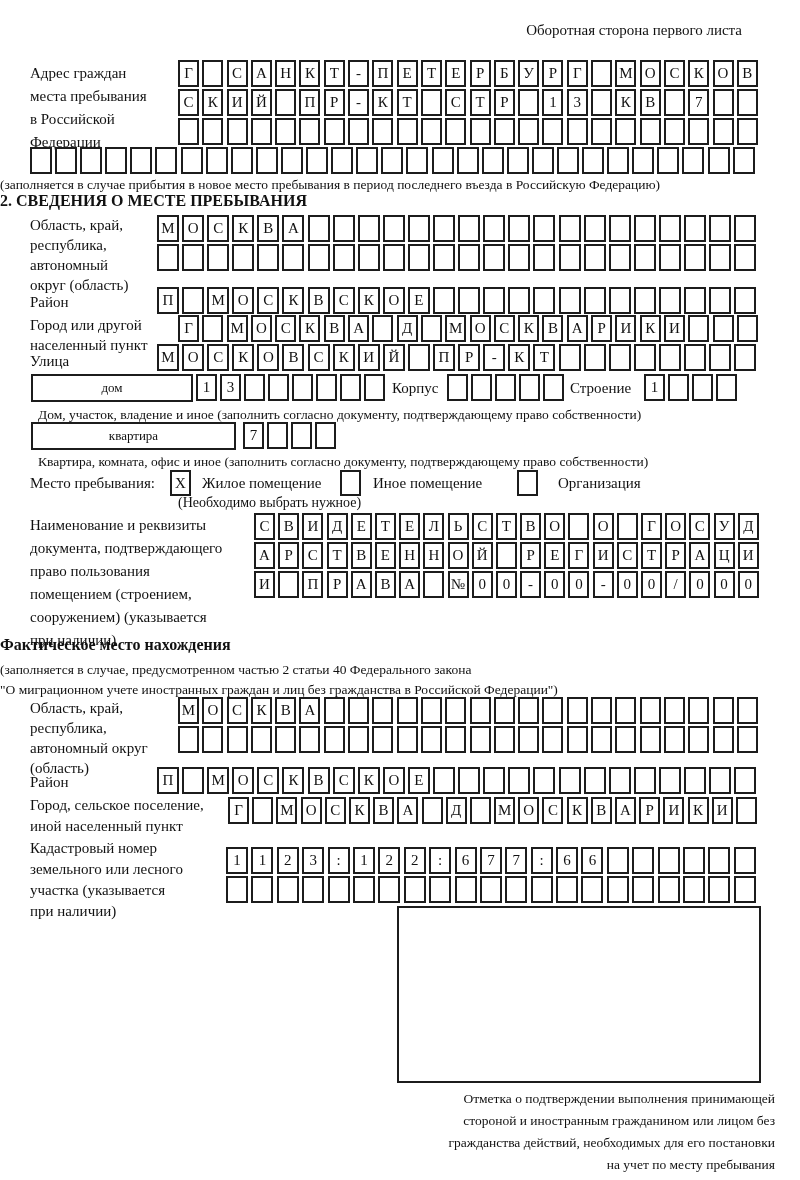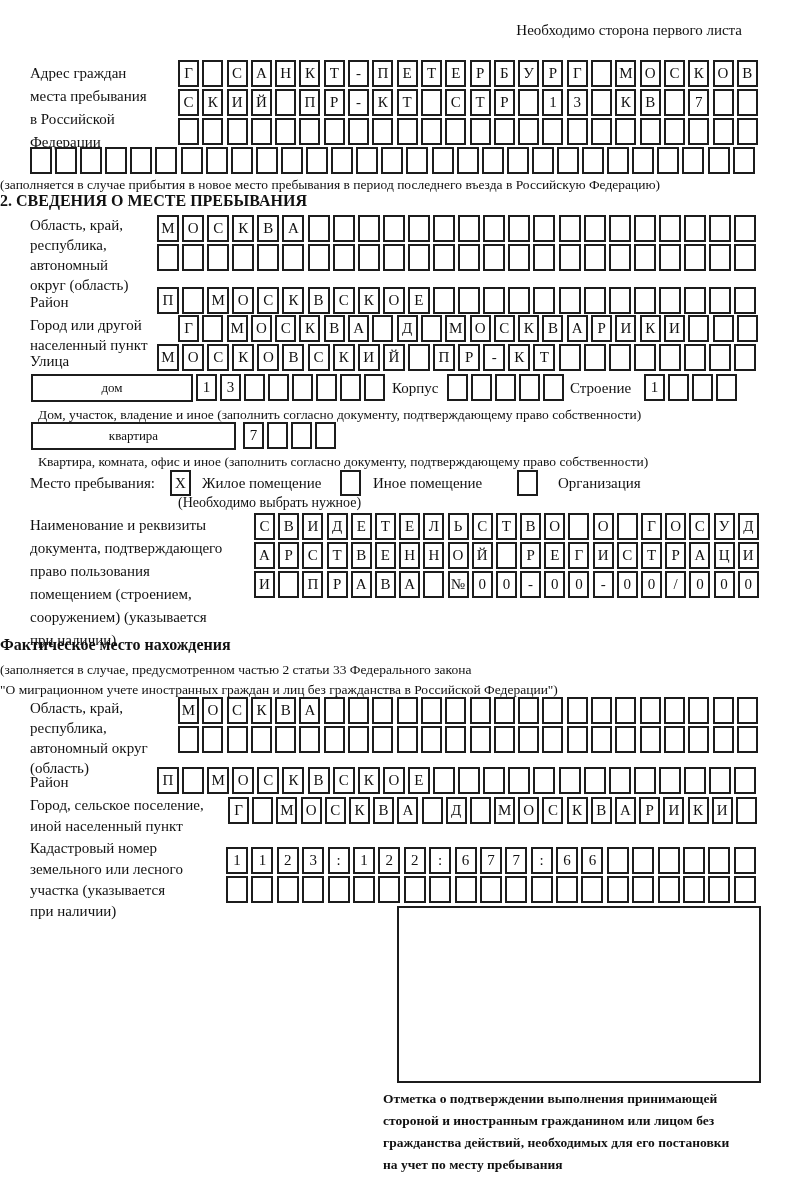--- a/index.html
+++ b/index.html
@@ -31,28 +31,28 @@
   .rhs {--cw:21px;--cg:3px;}     
   .wordbox{
     box-sizing:border-box;border:2px solid #1c1c1c;height:28px;background:#fff;
     font-size:13px;line-height:24px;text-align:center;
   }
   .chk{
     box-sizing:border-box;width:21px;height:26px;border:2px solid #1c1c1c;background:#fff;
     font-size:15px;line-height:22px;text-align:center;
   }
   .stampbox{box-sizing:border-box;border:2px solid #1c1c1c;background:#fff;}
-  .stampcap{font-size:13.5px;line-height:22px;text-align:left;font-weight:bold;}
+  .stampcap{font-size:13.5px;line-height:22px;text-align:right;}
 </style>
 </head>
 <body>
 
 <div class="page">
 
-  <div class="abs lbl" style="top:20px;right:58px;">Необходимо сторона первого листа</div>
+  <div class="abs lbl" style="top:20px;right:58px;">Оборотная сторона первого листа</div>
 
   <div class="abs lbl lh23" style="left:30px;top:62px;">
       <div>Адрес граждан</div>
       <div>места пребывания</div>
       <div>в Российской</div>
       <div>Федерации</div>
     </div>
   <div class="abs cellrow r24b" style="left:178px;top:60px;">
       <span class="cell">Г</span>
       <span class="cell"></span>
@@ -430,21 +430,21 @@
       <span class="cell">-</span>
       <span class="cell">0</span>
       <span class="cell">0</span>
       <span class="cell">/</span>
       <span class="cell">0</span>
       <span class="cell">0</span>
       <span class="cell">0</span>
     </div>
 
   <div class="abs bold h16 center" style="top:636px;">Фактическое место нахождения</div>
-  <div class="abs cap center" style="top:661px;">(заполняется в случае, предусмотренном частью 2 статьи 33 Федерального закона</div>
+  <div class="abs cap center" style="top:661px;">(заполняется в случае, предусмотренном частью 2 статьи 40 Федерального закона</div>
   <div class="abs cap center" style="top:681px;">"О миграционном учете иностранных граждан и лиц без гражданства в Российской Федерации")</div>
 
   <div class="abs lbl" style="left:30px;top:698px;">
       <div>Область, край,</div>
       <div>республика,</div>
       <div>автономный округ</div>
       <div>(область)</div>
     </div>
   <div class="abs cellrow r24b" style="left:178px;top:697px;">
       <span class="cell">М</span>

